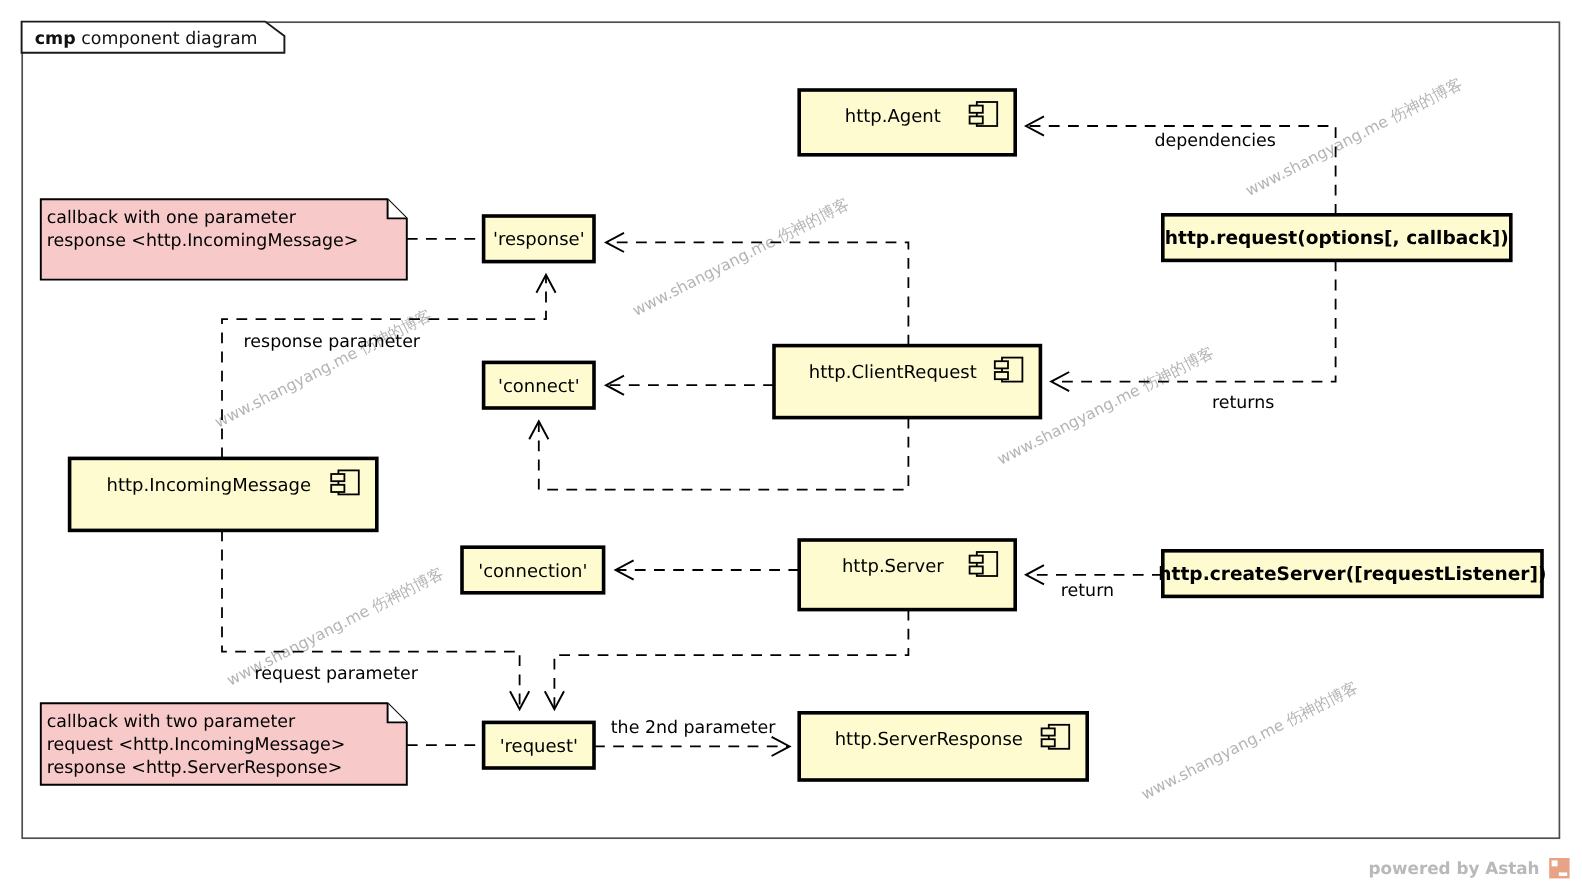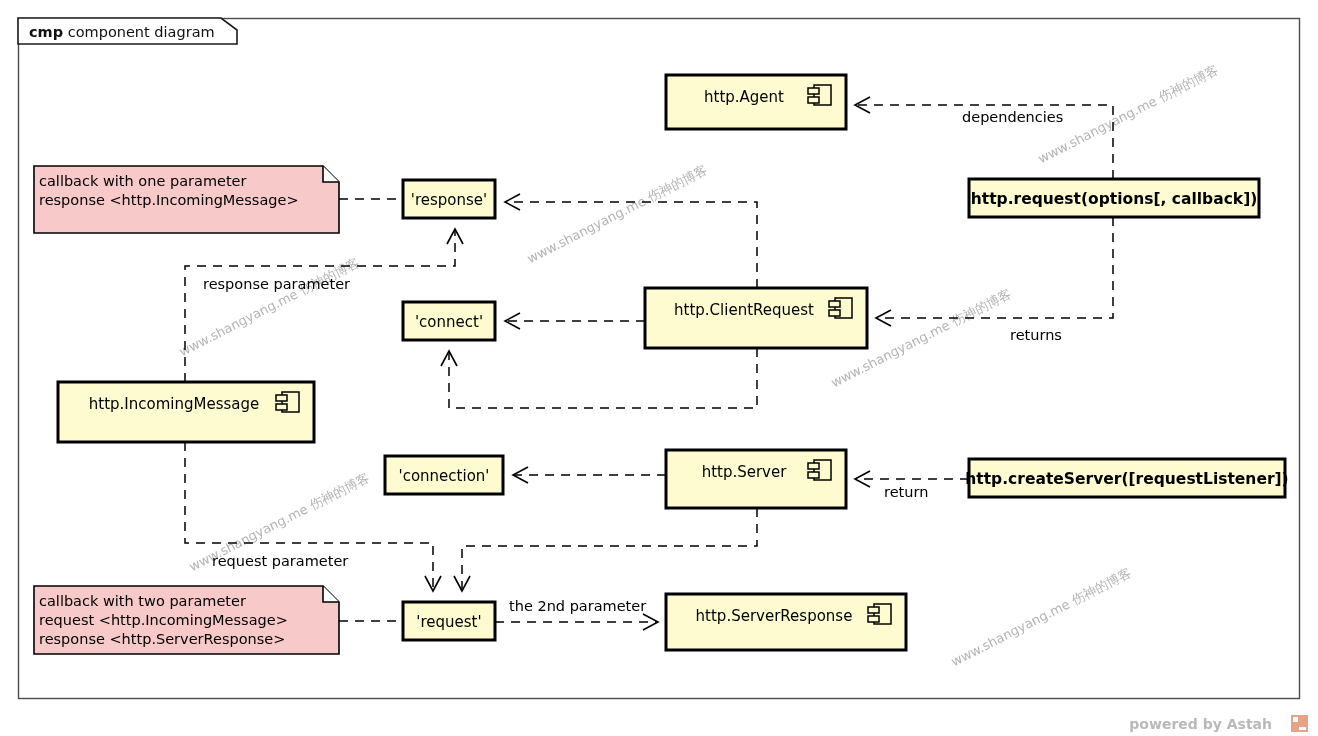--- a/index.html
+++ b/index.html
@@ -96,21 +96,21 @@
     transform: rotate(-27deg);
     pointer-events: none;
     user-select: none;
   }
   #footer {
     position: absolute;
     right: 10px;
     bottom: 4px;
     display: flex;
     align-items: center;
-    gap: 19px;
+    gap: 8px;
   }
   #footer .ftxt {
     color: #b9b9b9;
     font-size: 14px;
     font-weight: bold;
   }
   .astah-logo {
     width: 17px;
     height: 17px;
     background: #e8a285;

